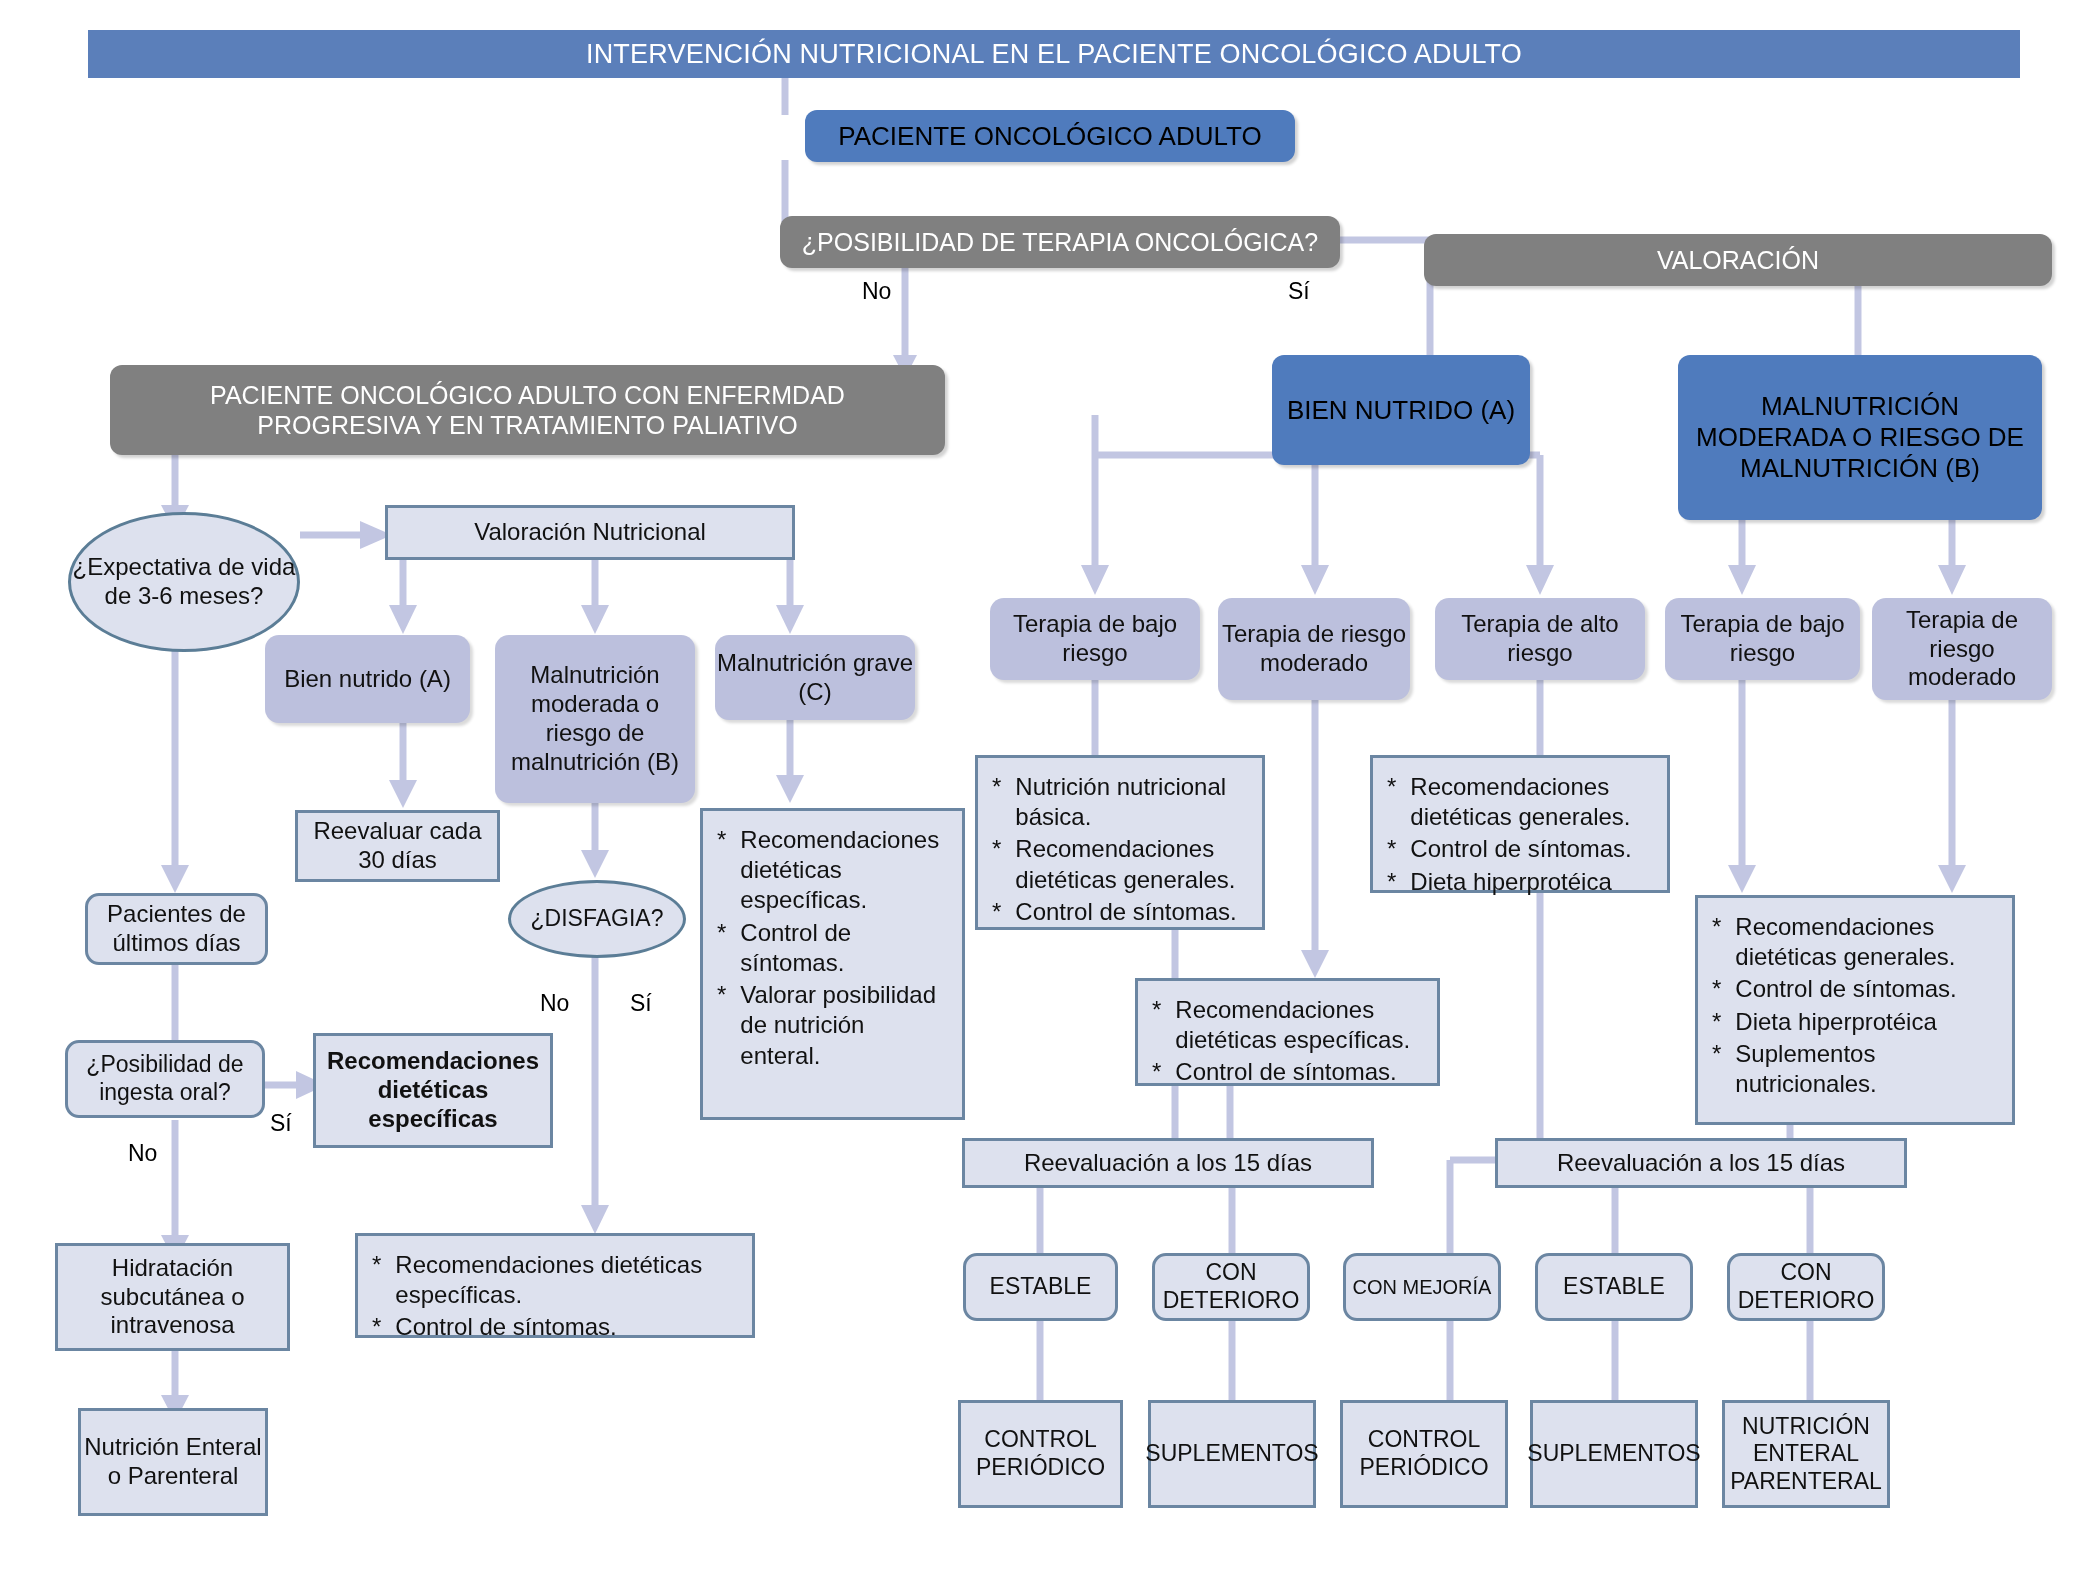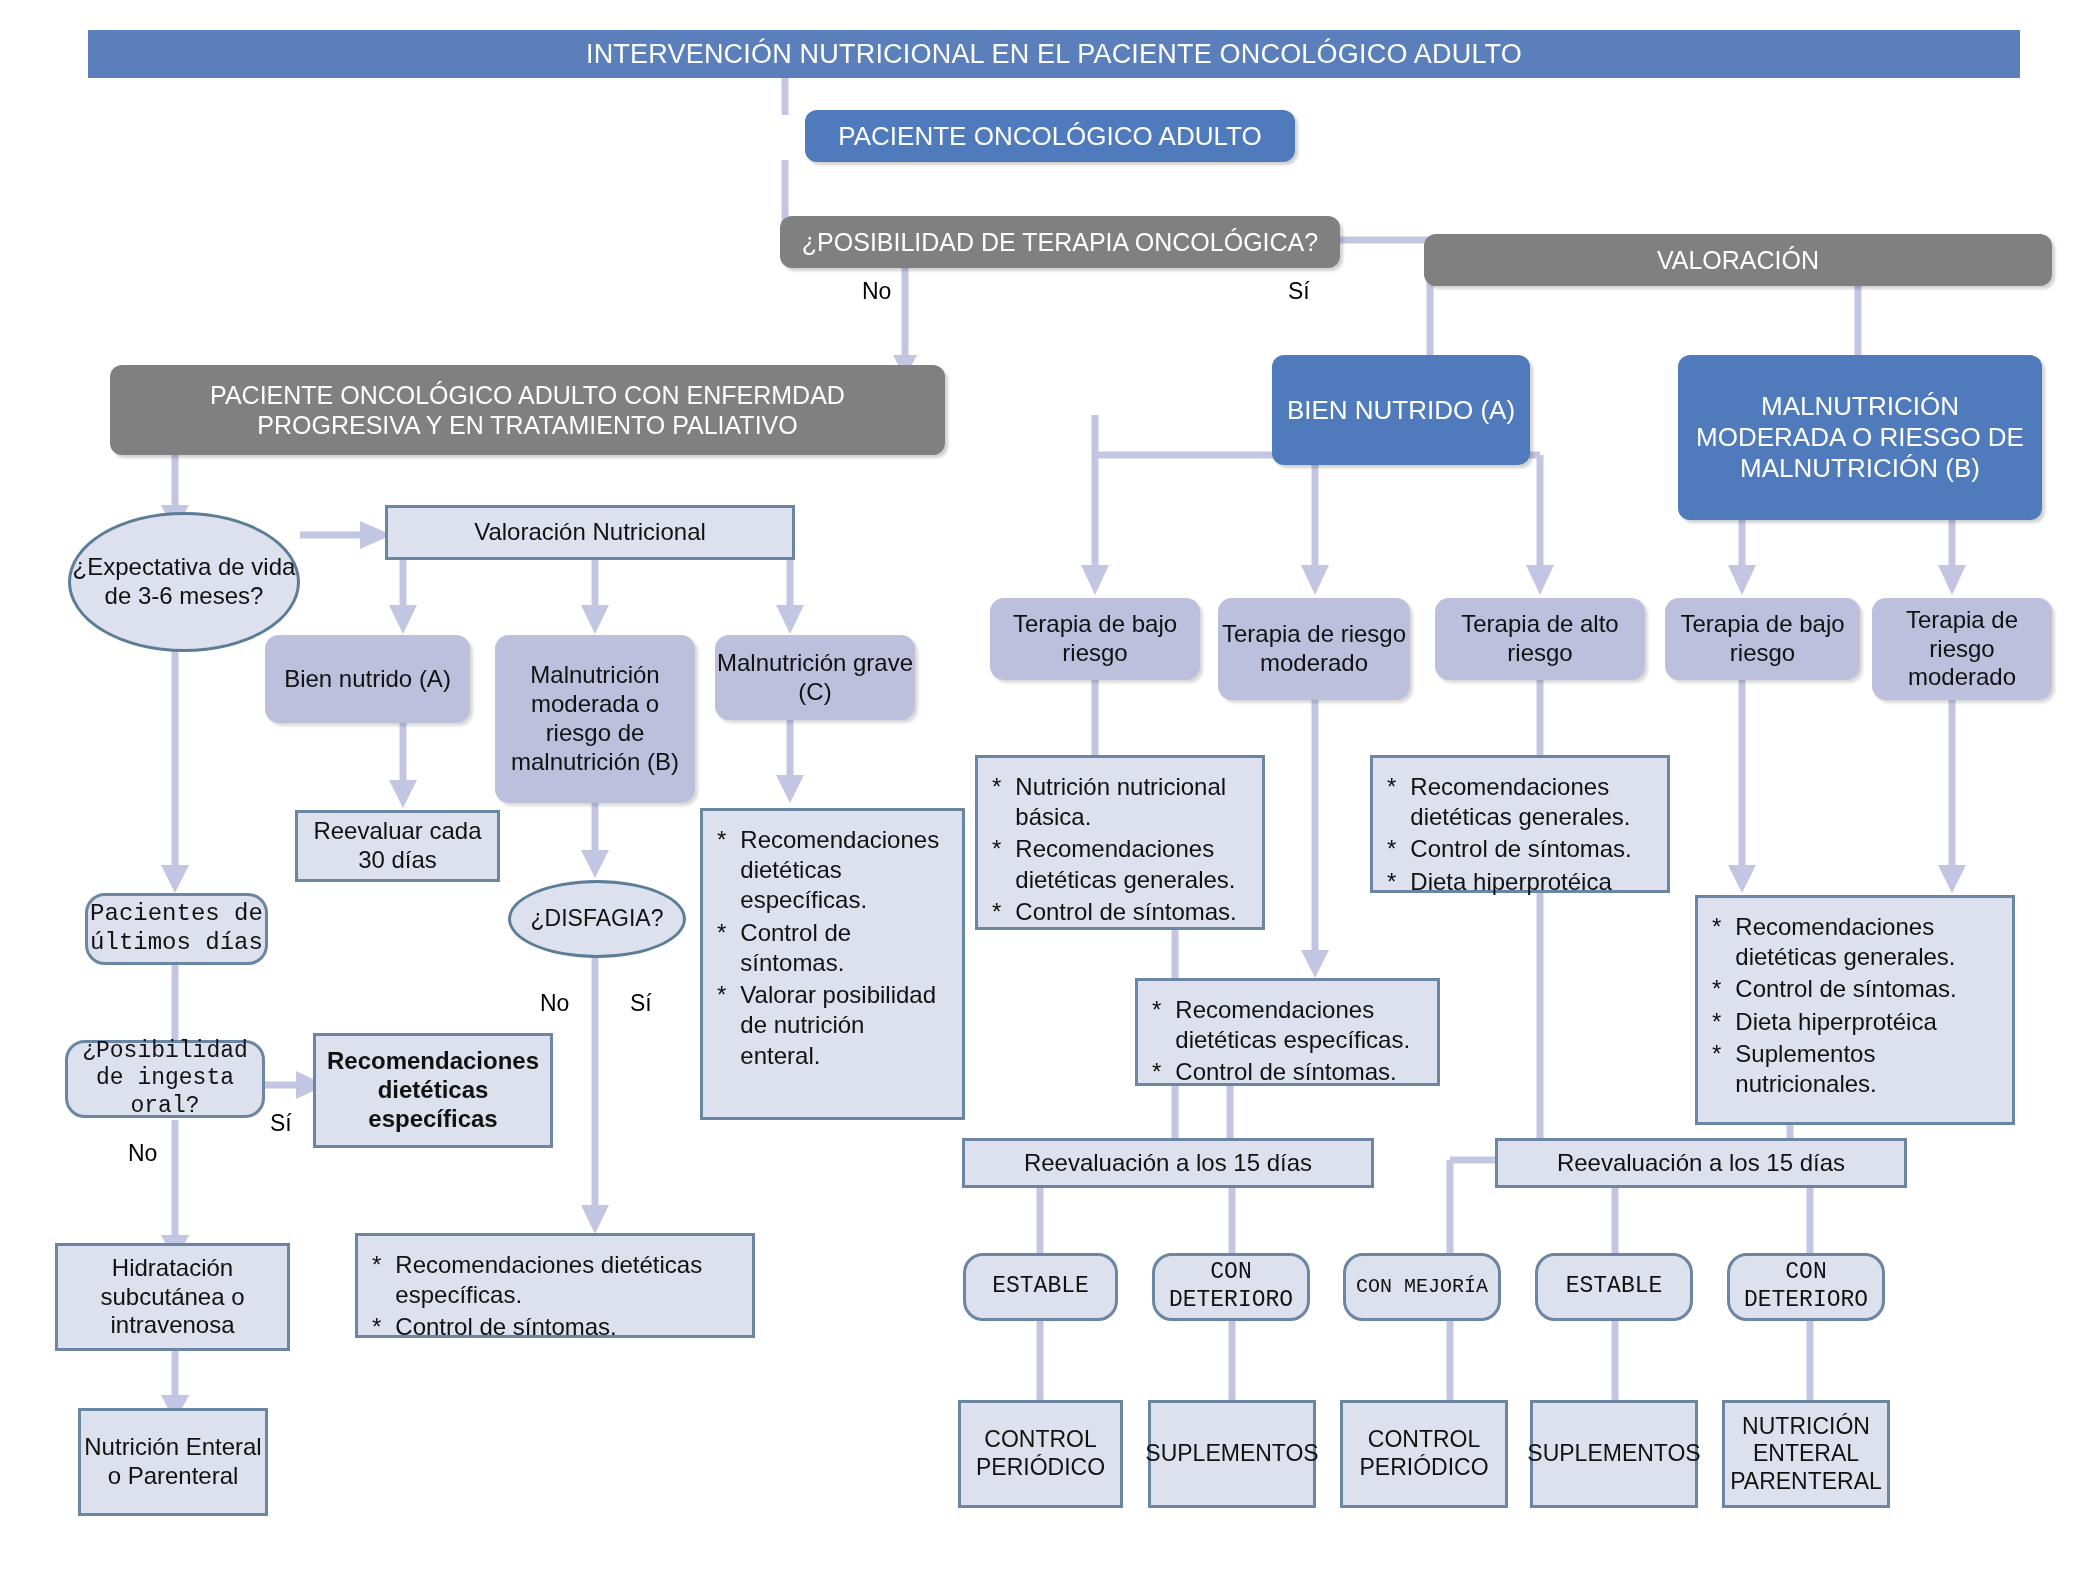--- a/index.html
+++ b/index.html
@@ -5,31 +5,31 @@
   html,body{margin:0;padding:0;background:#ffffff;}
   body{font-family:"Liberation Sans", sans-serif;}
   #stage{position:relative;width:2100px;height:1575px;background:#fff;overflow:hidden;}
 
   .node{position:absolute;box-sizing:border-box;display:flex;align-items:center;justify-content:center;text-align:center;}
 
   
   .title-bar{background:#5b7fba;color:#fff;font-size:27px;letter-spacing:.2px;}
 
   
-  .blue{background:#4f7bbd;color:#ffffff;border-radius:12px;font-size:26px;line-height:1.18;
+  .blue{background:#4f7bbd;color:#000000;border-radius:12px;font-size:26px;line-height:1.18;
         box-shadow:3px 3px 3px rgba(0,0,0,.18);}
   
   .gray{background:#808080;color:#fff;border-radius:12px;font-size:25px;line-height:1.2;
         box-shadow:3px 3px 3px rgba(0,0,0,.18);}
   
   .lav{background:#bcc0dd;color:#111;border-radius:14px;font-size:24px;line-height:1.2;
        box-shadow:3px 3px 3px rgba(0,0,0,.15);}
   
   .pale{background:#dde1ee;color:#111;border:3px solid #6b86a2;font-size:24px;line-height:1.2;}
-  .pale.rounded{border-radius:20px;font-family:Liberation Mono, monospace;}
+  .pale.rounded{border-radius:14px;}
   
   .ell{background:#dde1ee;border:3px solid #5b7d96;border-radius:50%;color:#111;font-size:24px;line-height:1.2;}
 
   .bullets{display:block;text-align:left;padding:14px 12px 12px 14px;font-size:24px;line-height:1.26;}
   .bullets .li{display:flex;gap:14px;margin-bottom:2px;}
   .bullets .li .st{flex:0 0 auto;}
   .bullets .li .tx{flex:1 1 auto;}
 
   .edgelabel{position:absolute;font-size:23px;color:#000;}
 

